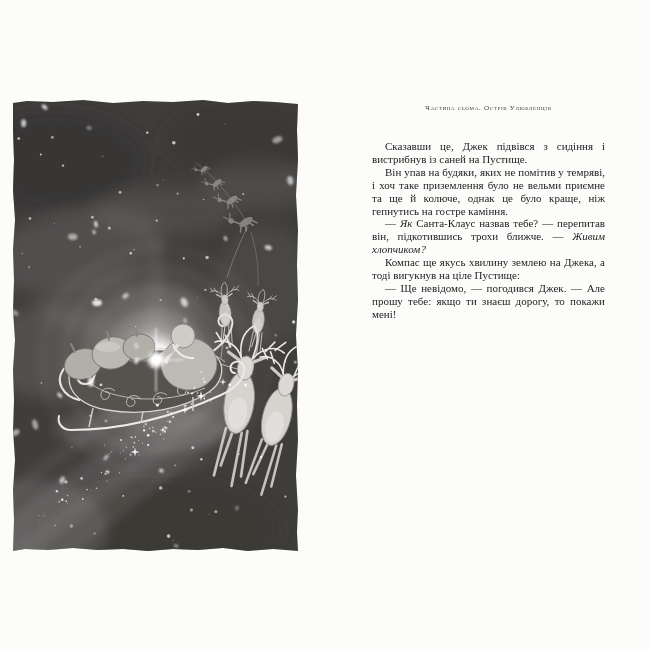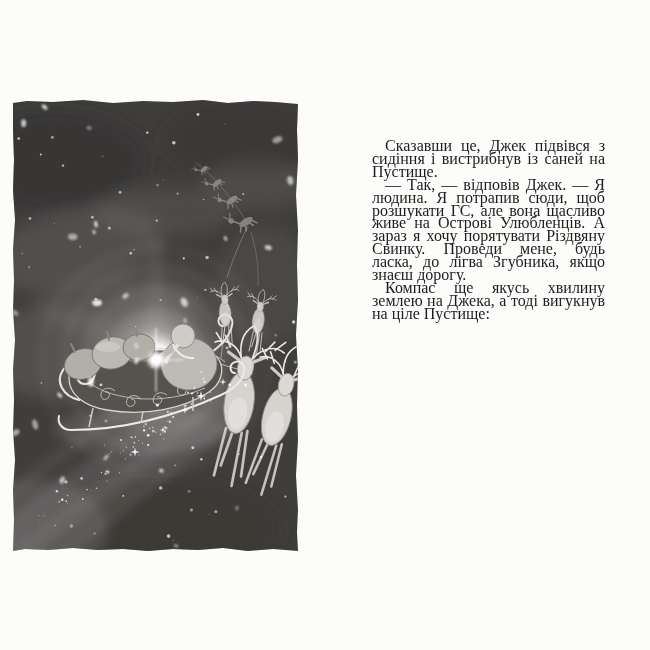--- a/index.html
+++ b/index.html
@@ -22,21 +22,21 @@
     font-variant:small-caps;
     color:#3a3a3a;
     white-space:nowrap;
   }
   .body-text{
     position:absolute;left:372px;top:140px;width:233px;
     color:#1d1d1d;
   }
   .body-text p{
     margin:0;
-    font-size:16px;
+    font-size:11px;
     line-height:12.9px;
     text-align:justify;
     text-indent:13px;
     hyphens:none;
   }
   .body-text p i{font-style:italic;}
 </style>
 </head>
 <body>
 
@@ -377,20 +377,23 @@
             <circle cx="262.8" cy="235.3" r="1.47" fill="#ffffff" opacity="0.28"></circle>
             <circle cx="272.9" cy="261.7" r="0.87" fill="#ffffff" opacity="0.28"></circle>
             <circle cx="93.0" cy="321.1" r="1.49" fill="#ffffff" opacity="0.40"></circle>
             <circle cx="245.9" cy="205.6" r="0.74" fill="#ffffff" opacity="0.64"></circle>
             <circle cx="144.6" cy="85.0" r="1.61" fill="#ffffff" opacity="0.30"></circle>
           </g>
       </g>
     </svg>
   </div>
 
+  <div class="running-head">Частина сьома. Острів Улюбленців</div>
 
   <div class="body-text">
       <p><span>Сказавши це, Джек підвівся з сидіння і вистрибнув із саней на Пустище.</span></p>
-      <p><span>— Так, — відповів Джек. — Я людина. Я потрапив сюди, щоб розшукати ГС, але вона щасливо живе на Острові Улюбленців. А зараз я хочу порятувати Різдвяну Свинку. Проведи мене, будь ласка, до лігва Згубника, якщо знаєш дорогу.</span></p>
+      <p><span>Він упав на будяки, яких не помітив у темряві, і хоч таке приземлення було не вельми приємне та ще й колюче, однак це було краще, ніж гепнутись на гостре каміння.</span></p>
+      <p><span>— </span><i>Як</i><span> Санта-Клаус назвав тебе? — перепитав він, підкотившись трохи ближче. — </span><i>Живим хлопчиком?</i></p>
       <p><span>Компас ще якусь хвилину землею на Джека, а тоді вигукнув на ціле Пустище:</span></p>
+      <p><span>— Ще невідомо, — погодився Джек. — Але прошу тебе: якщо ти знаєш дорогу, то покажи мені!</span></p>
     </div>
 
 </div>
 
 </body></html>

